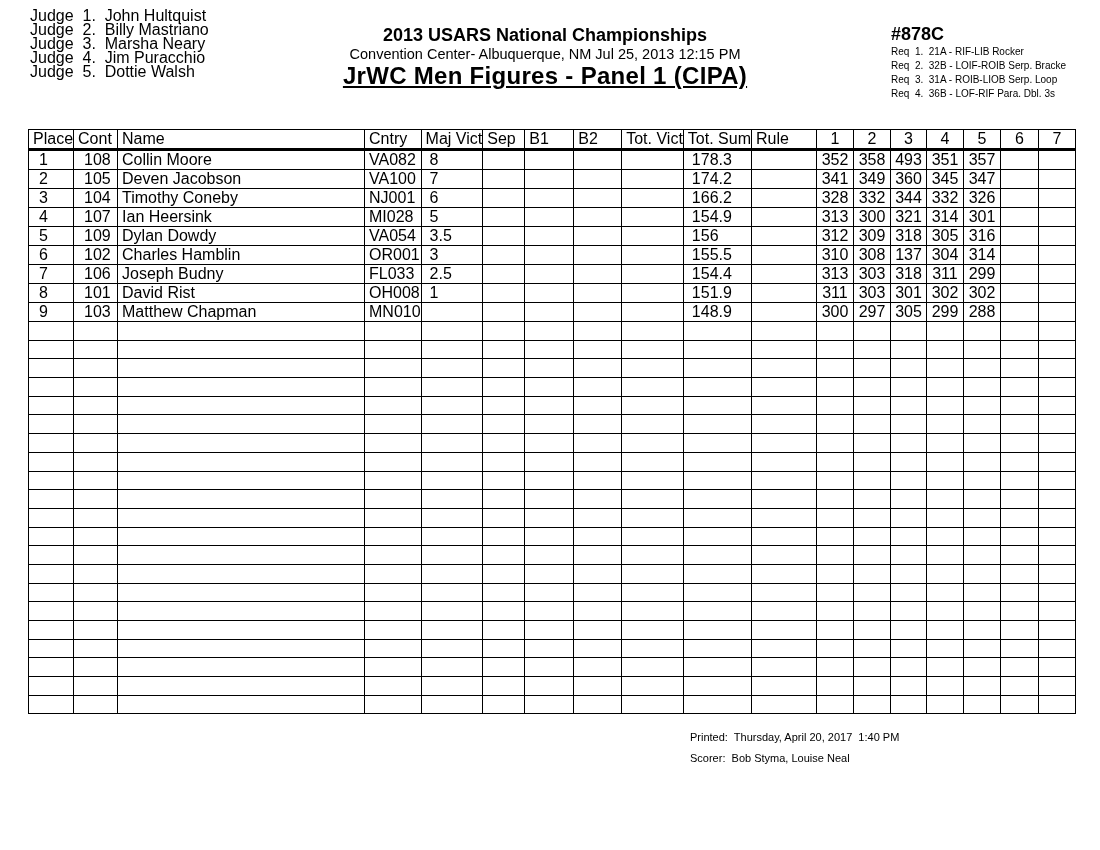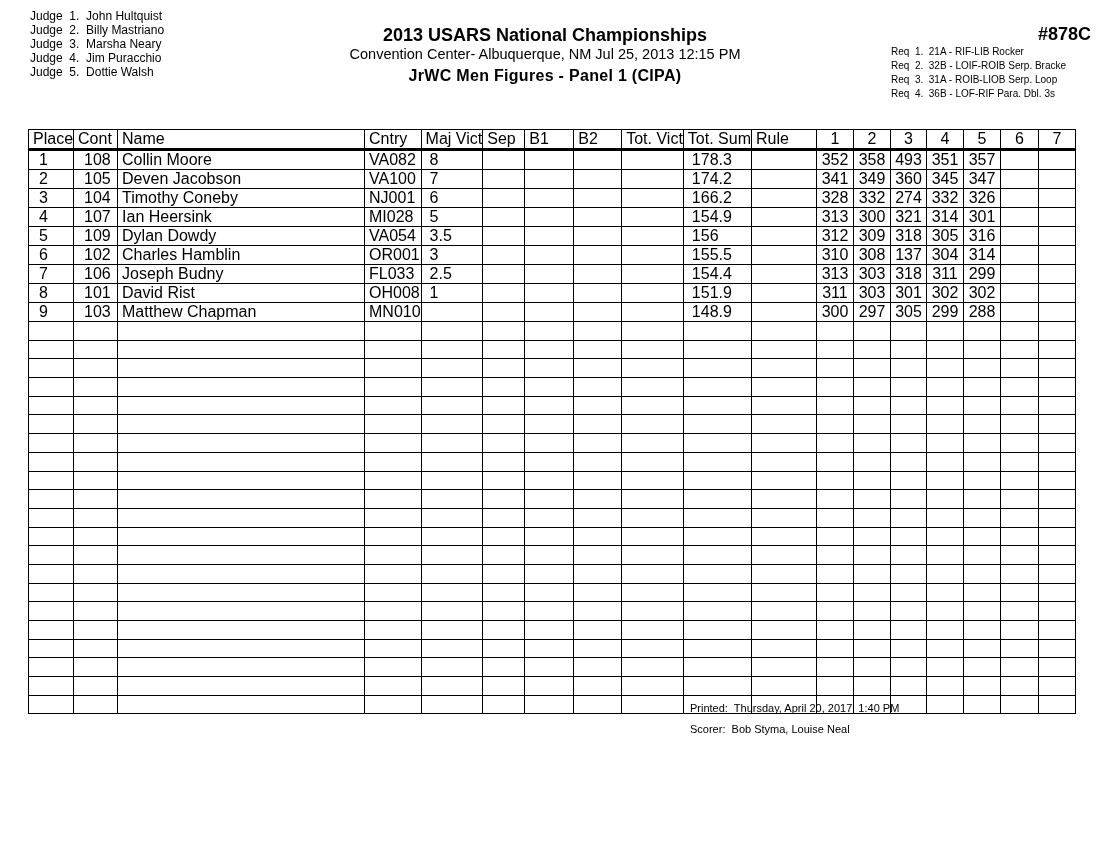--- a/index.html
+++ b/index.html
@@ -1,37 +1,37 @@
 <!DOCTYPE html>
 <html><head>
 <meta charset="utf-8">
 <style>
   html, body { margin: 0; padding: 0; background: #ffffff; }
   body { width: 1100px; height: 850px; position: relative; overflow: hidden;
          font-family: "Liberation Sans", "DejaVu Sans", sans-serif; color: #000; }
-  .judges { position: absolute; left: 30px; top: 9px; font-size: 12px; line-height: 14px; }
+  .judges { position: absolute; left: 30px; top: 9px; font-size: 16px; line-height: 14px; }
   .judges div { white-space: pre; }
   .header-center { position: absolute; left: 300px; width: 490px; top: 24px; text-align: center; }
   .event-title { font-size: 18px; font-weight: bold; line-height: 22px; }
   .venue { font-size: 14.5px; line-height: 17px; }
-  .panel-title { font-size: 16px; font-weight: bold; line-height: 25px; letter-spacing: 0.3px; }
+  .panel-title { font-size: 24px; font-weight: bold; line-height: 25px; letter-spacing: 0.3px; text-decoration: underline; }
   .report-title { font-size: 16px; line-height: 20px; }
   .header-right { position: absolute; left: 891px; top: 24px; width: 209px; overflow: hidden; }
-  .comp-number { font-size: 18px; font-weight: bold; text-align: right; width: 200px; line-height: 21px; }
+  .comp-number { font-size: 18px; font-weight: bold; text-align: left; width: 200px; line-height: 21px; }
   .reqs { font-size: 10px; line-height: 14px; white-space: nowrap; }
   .reqs div { white-space: pre; }
   table.results { position: absolute; left: 28px; top: 129px; border-collapse: collapse;
                   font-size: 16px; table-layout: fixed; }
   table.results th, table.results td { border: 1.5px solid #000; height: 17.7px; padding: 0 0 0 4px;
                   white-space: nowrap; overflow: hidden; font-weight: normal; text-align: left; }
   table.results thead th { border-bottom: 3px solid #000; height: 17px; }
   table.results .c { text-align: center; padding-left: 0; }
   table.results .ind { padding-left: 10px; }
   table.results .ind2 { padding-left: 8px; }
-  .footer { position: absolute; left: 690px; top: 698px; font-size: 11px; line-height: 21px; }
+  .footer { position: absolute; left: 690px; top: 727px; font-size: 11px; line-height: 21px; }
   .footer div { white-space: pre; }
 </style>
 </head>
 <body>
 
 <div class="judges">
   <div>Judge  1.  John Hultquist</div>
   <div>Judge  2.  Billy Mastriano</div>
   <div>Judge  3.  Marsha Neary</div>
   <div>Judge  4.  Jim Puracchio</div>
@@ -145,21 +145,21 @@
         <td>NJ001</td>
         <td class="ind2">6</td>
         <td></td>
         <td></td>
         <td></td>
         <td></td>
         <td class="ind2">166.2</td>
         <td></td>
         <td class="c">328</td>
         <td class="c">332</td>
-        <td class="c">274</td>
+        <td class="c">344</td>
         <td class="c">332</td>
         <td class="c">326</td>
         <td class="c"></td>
         <td class="c"></td>
       </tr>
       <tr>
         <td class="ind">4</td>
         <td class="ind">107</td>
         <td>Ian Heersink</td>
         <td>MI028</td>

